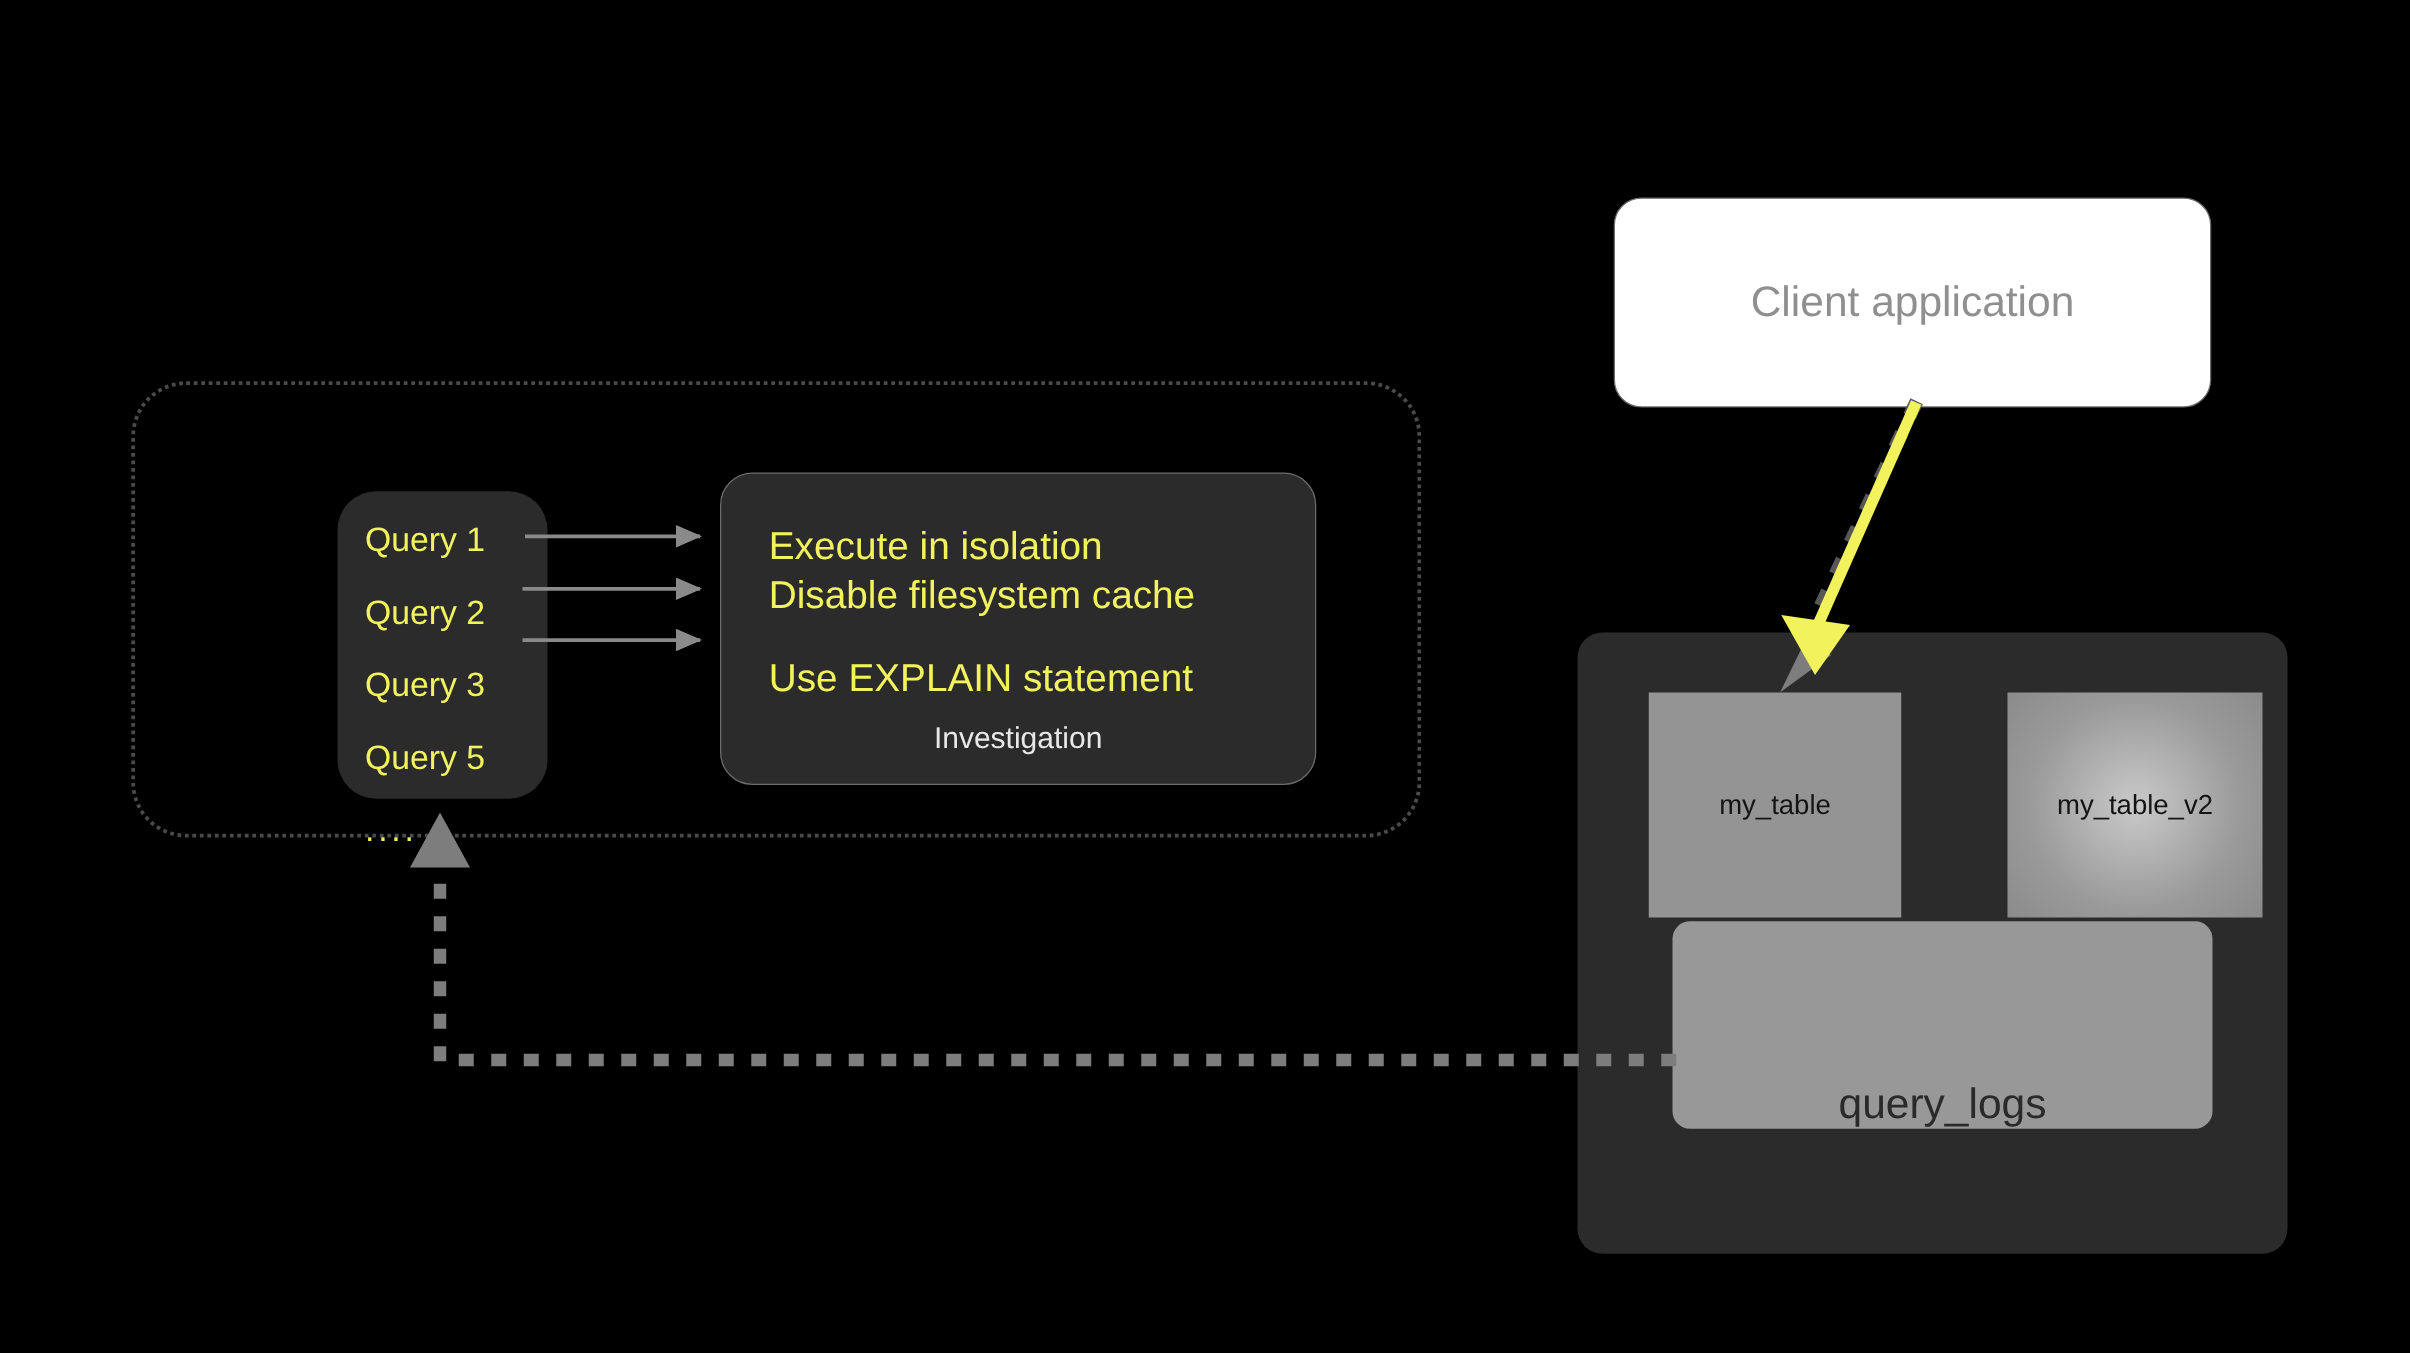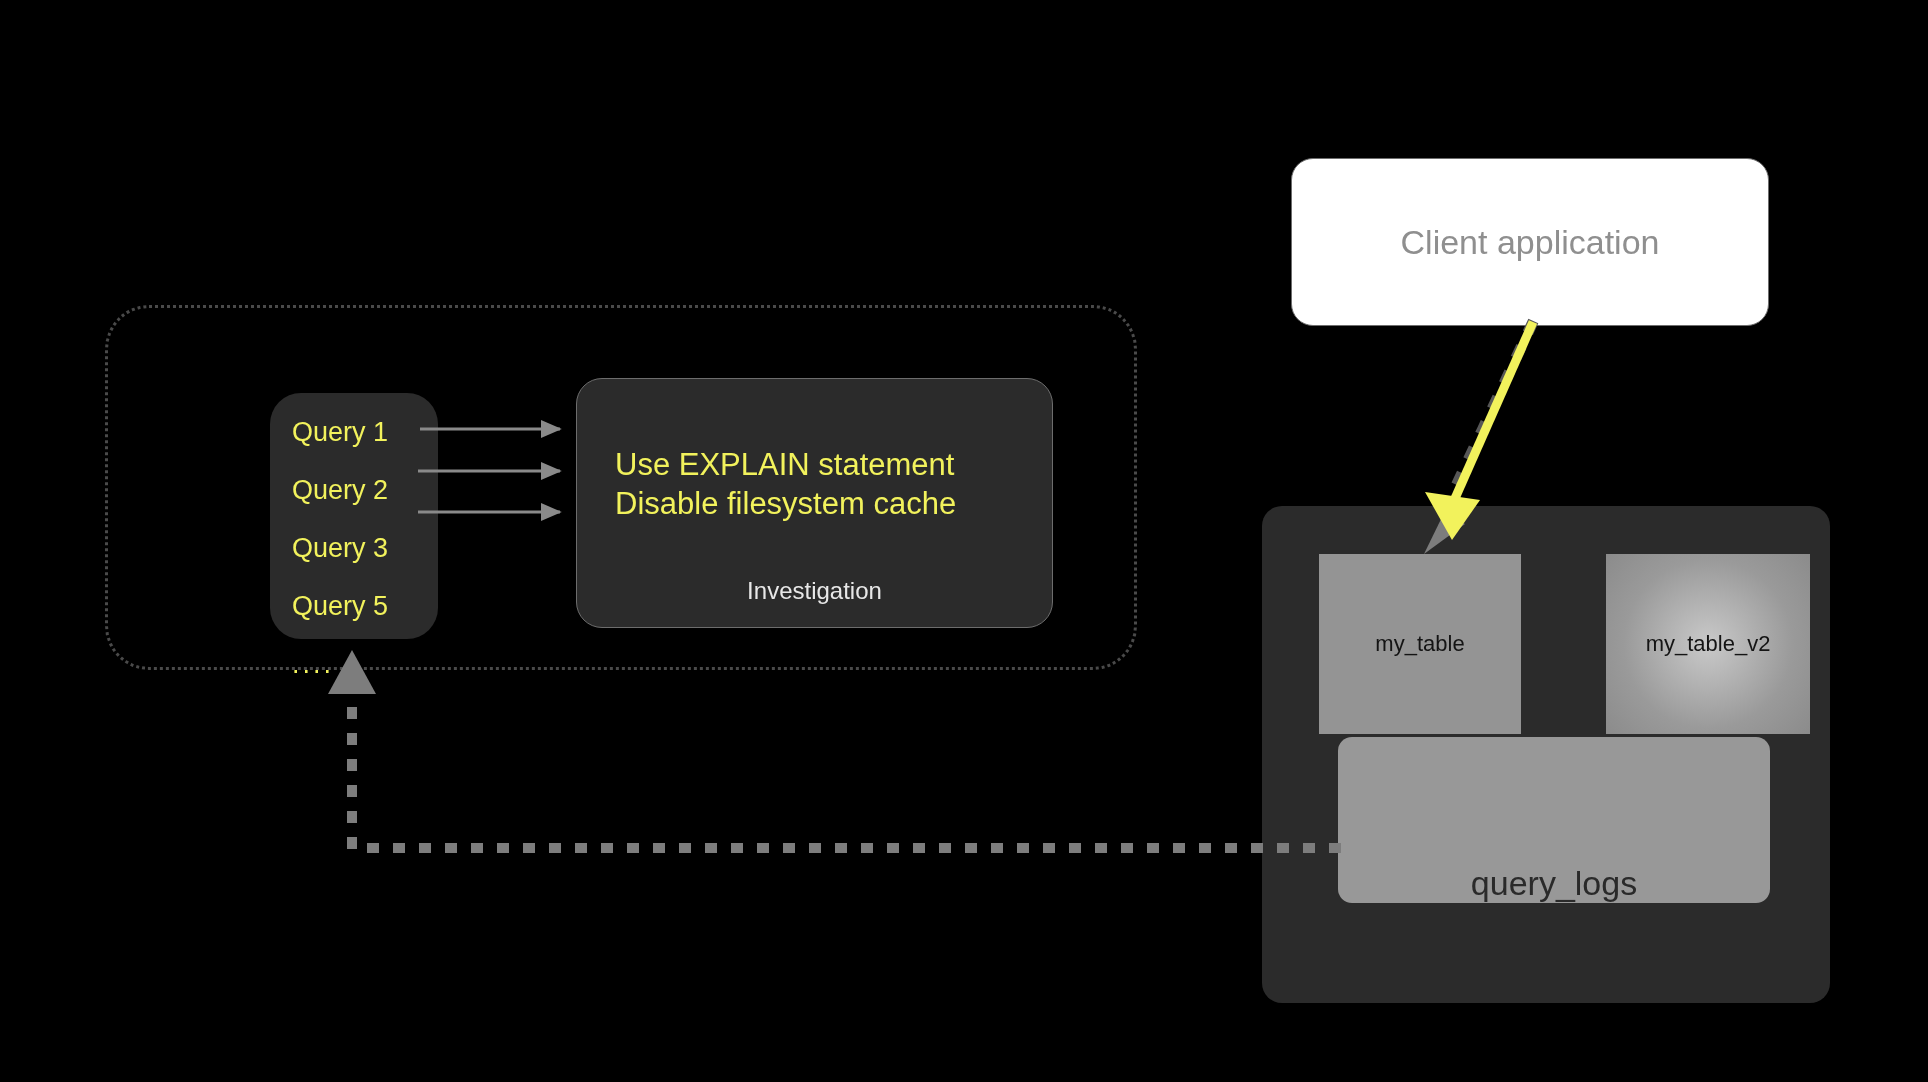--- a/index.html
+++ b/index.html
@@ -147,22 +147,23 @@
   <div class="query-panel" style="left:270px; top:393px; width:168px; height:246px;border-radius:31px;">
     <div class="query-item">Query 1</div>
     <div class="query-item">Query 2</div>
     <div class="query-item">Query 3</div>
     <div class="query-item">Query 5</div>
     <div class="query-item dots">....</div>
   </div>
 
   <div class="investigation-card" style="left:576px; top:378px; width:477px; height:250px;">
     <div class="inv-lines">
+      <div class="inv-line">Execute in isolation</div>
+      <div class="inv-line">Disable filesystem cache</div>
       <div class="inv-line spaced">Use EXPLAIN statement</div>
-      <div class="inv-line">Disable filesystem cache</div>
     </div>
     <div class="inv-title">Investigation</div>
   </div>
 
   <div class="client-card" style="left:1291px; top:158px; width:478px; height:168px;">
     <span class="client-label">Client application</span>
   </div>
 
   <div class="ch-panel" style="left:1262px; top:506px; width:568px; height:497px;">
 

